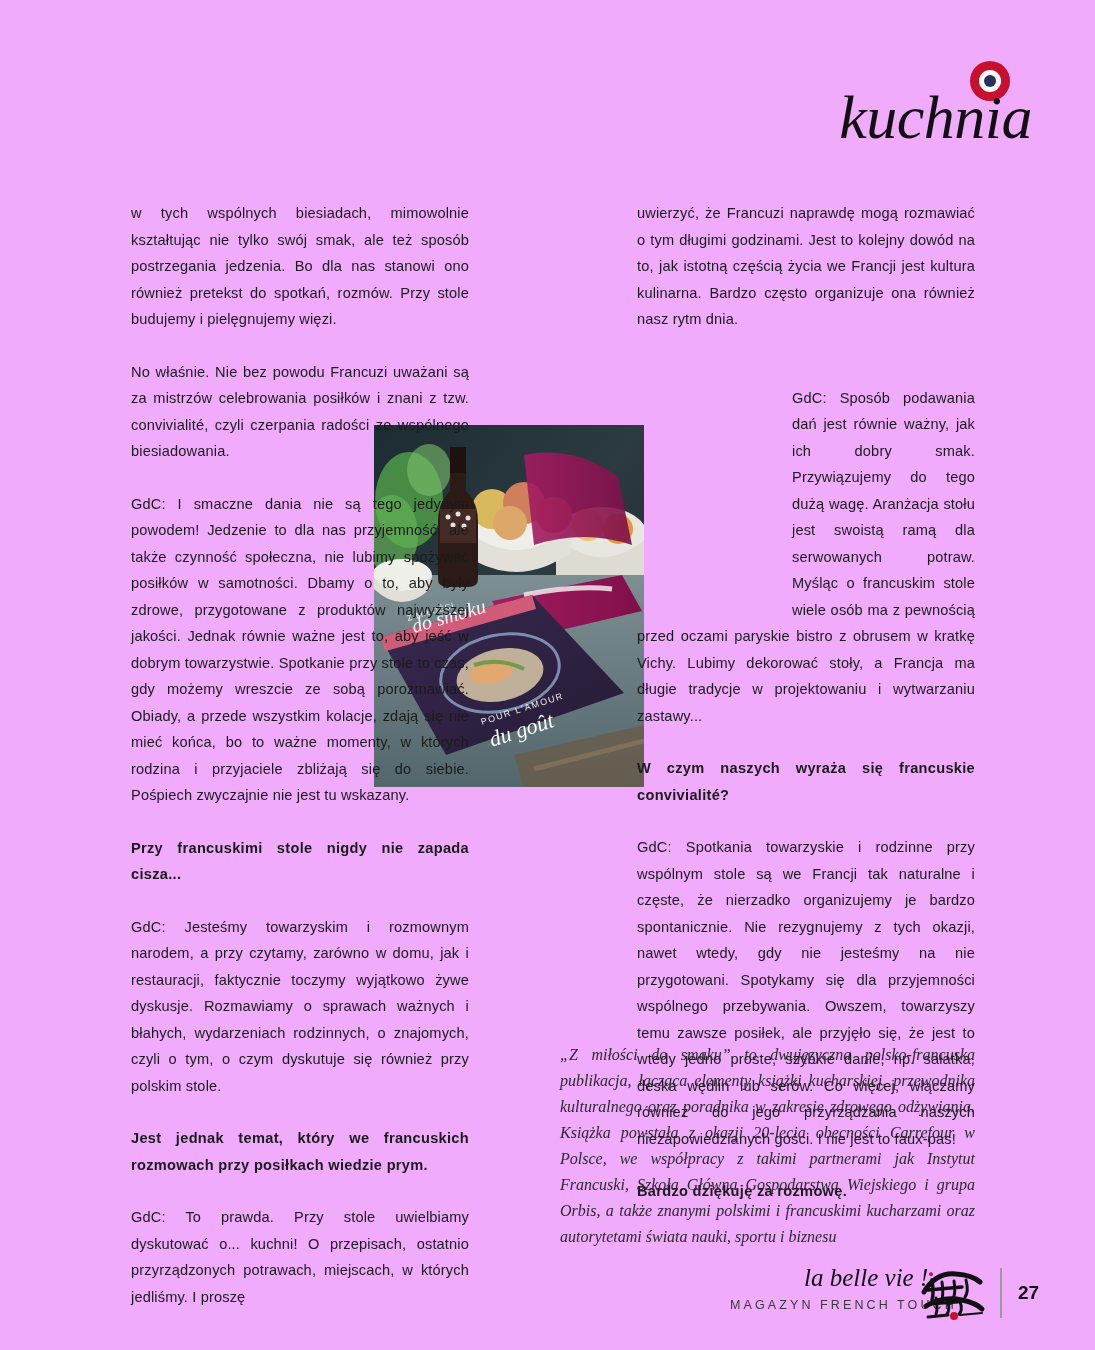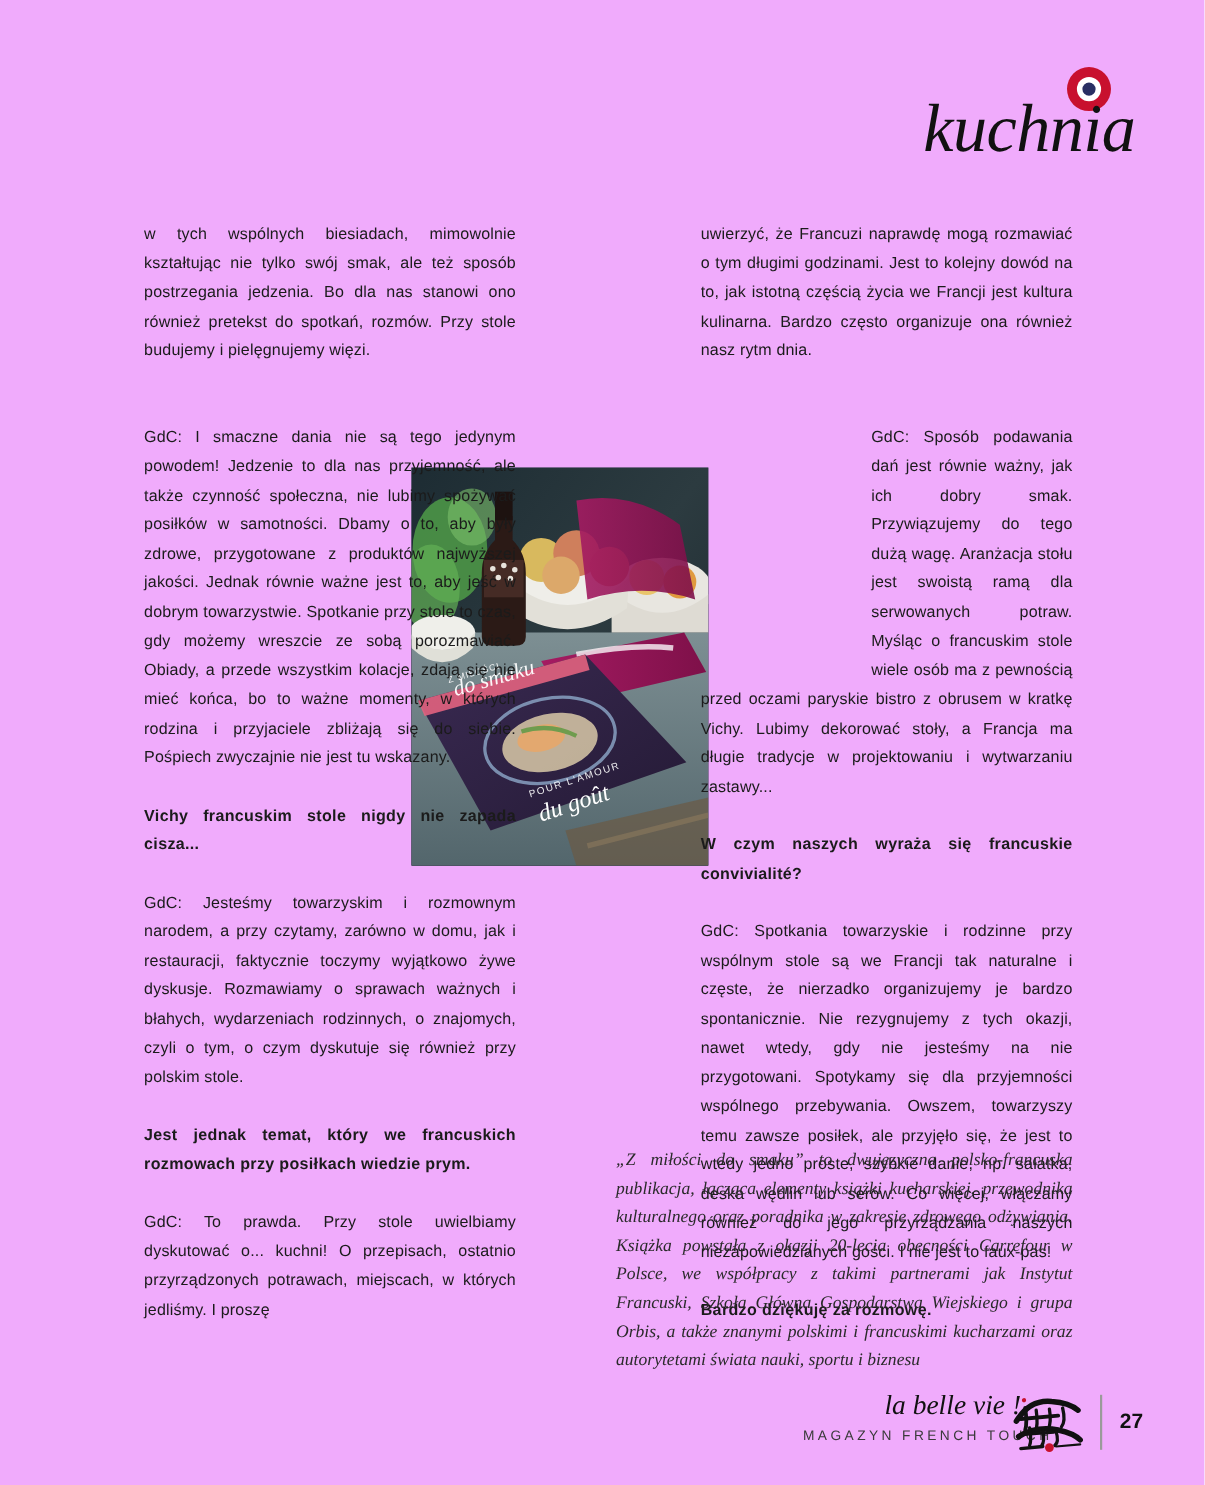--- a/index.html
+++ b/index.html
@@ -274,24 +274,25 @@
       <path d="M140 330 L270 300 L270 362 L150 362 Z" fill="#6b5a45" opacity="0.7"></path>
       <path d="M160 344 L270 316" stroke="#8d7a5e" stroke-width="5" opacity="0.6"></path>
     </svg>
   </div>
 
   <div class="article">
 
     <div class="col col-left">
       <p class="body">w tych wspólnych biesiadach, mimowolnie kształtując nie tylko swój smak, ale też sposób postrzegania jedzenia. Bo dla nas stanowi ono również pretekst do spotkań, rozmów. Przy stole budujemy i pielęgnujemy więzi.</p>
       <div class="spacer-lg"></div>
+      <p class="body lead">No właśnie. Nie bez powodu Francuzi uważani są za mistrzów celebrowania posiłków i znani z tzw. convivialité, czyli czerpania radości ze wspólnego biesiadowania.</p>
       <div class="spacer-lg"></div>
       <p class="body"><span class="gdc">GdC:</span><span> I smaczne dania nie są tego jedynym powodem! Jedzenie to dla nas przyjemność, ale także czynność społeczna, nie lubimy spożywać posiłków w samotności. Dbamy o to, aby były zdrowe, przygotowane z produktów najwyższej jakości. Jednak równie ważne jest to, aby jeść w dobrym towarzystwie. Spotkanie przy stole to czas, gdy możemy wreszcie ze sobą porozmawiać. Obiady, a przede wszystkim kolacje, zdają się nie mieć końca, bo to ważne momenty, w których rodzina i przyjaciele zbliżają się do siebie. Pośpiech zwyczajnie nie jest tu wskazany.</span></p>
       <div class="spacer-lg"></div>
-      <p class="q">Vichy francuskim stole nigdy nie zapada cisza...</p>
+      <p class="q">Przy francuskimi stole nigdy nie zapada cisza...</p>
       <div class="spacer-lg"></div>
       <p class="body"><span class="gdc">GdC:</span><span> Jesteśmy towarzyskim i rozmownym narodem, a przy czytamy, zarówno w domu, jak i restauracji, faktycznie toczymy wyjątkowo żywe dyskusje. Rozmawiamy o sprawach ważnych i błahych, wydarzeniach rodzinnych, o znajomych, czyli o tym, o czym dyskutuje się również przy polskim stole.</span></p>
       <div class="spacer-lg"></div>
       <p class="q">Jest jednak temat, który we francuskich rozmowach przy posiłkach wiedzie prym.</p>
       <div class="spacer-lg"></div>
       <p class="body"><span class="gdc">GdC:</span><span> To prawda. Przy stole uwielbiamy dyskutować o... kuchni! O przepisach, ostatnio przyrządzonych potrawach, miejscach, w których jedliśmy. I proszę</span></p>
     </div>
 
     <div class="col col-right">
       <p class="body">uwierzyć, że Francuzi naprawdę mogą rozmawiać o tym długimi godzinami. Jest to kolejny dowód na to, jak istotną częścią życia we Francji jest kultura kulinarna. Bardzo często organizuje ona również nasz rytm dnia.</p>

